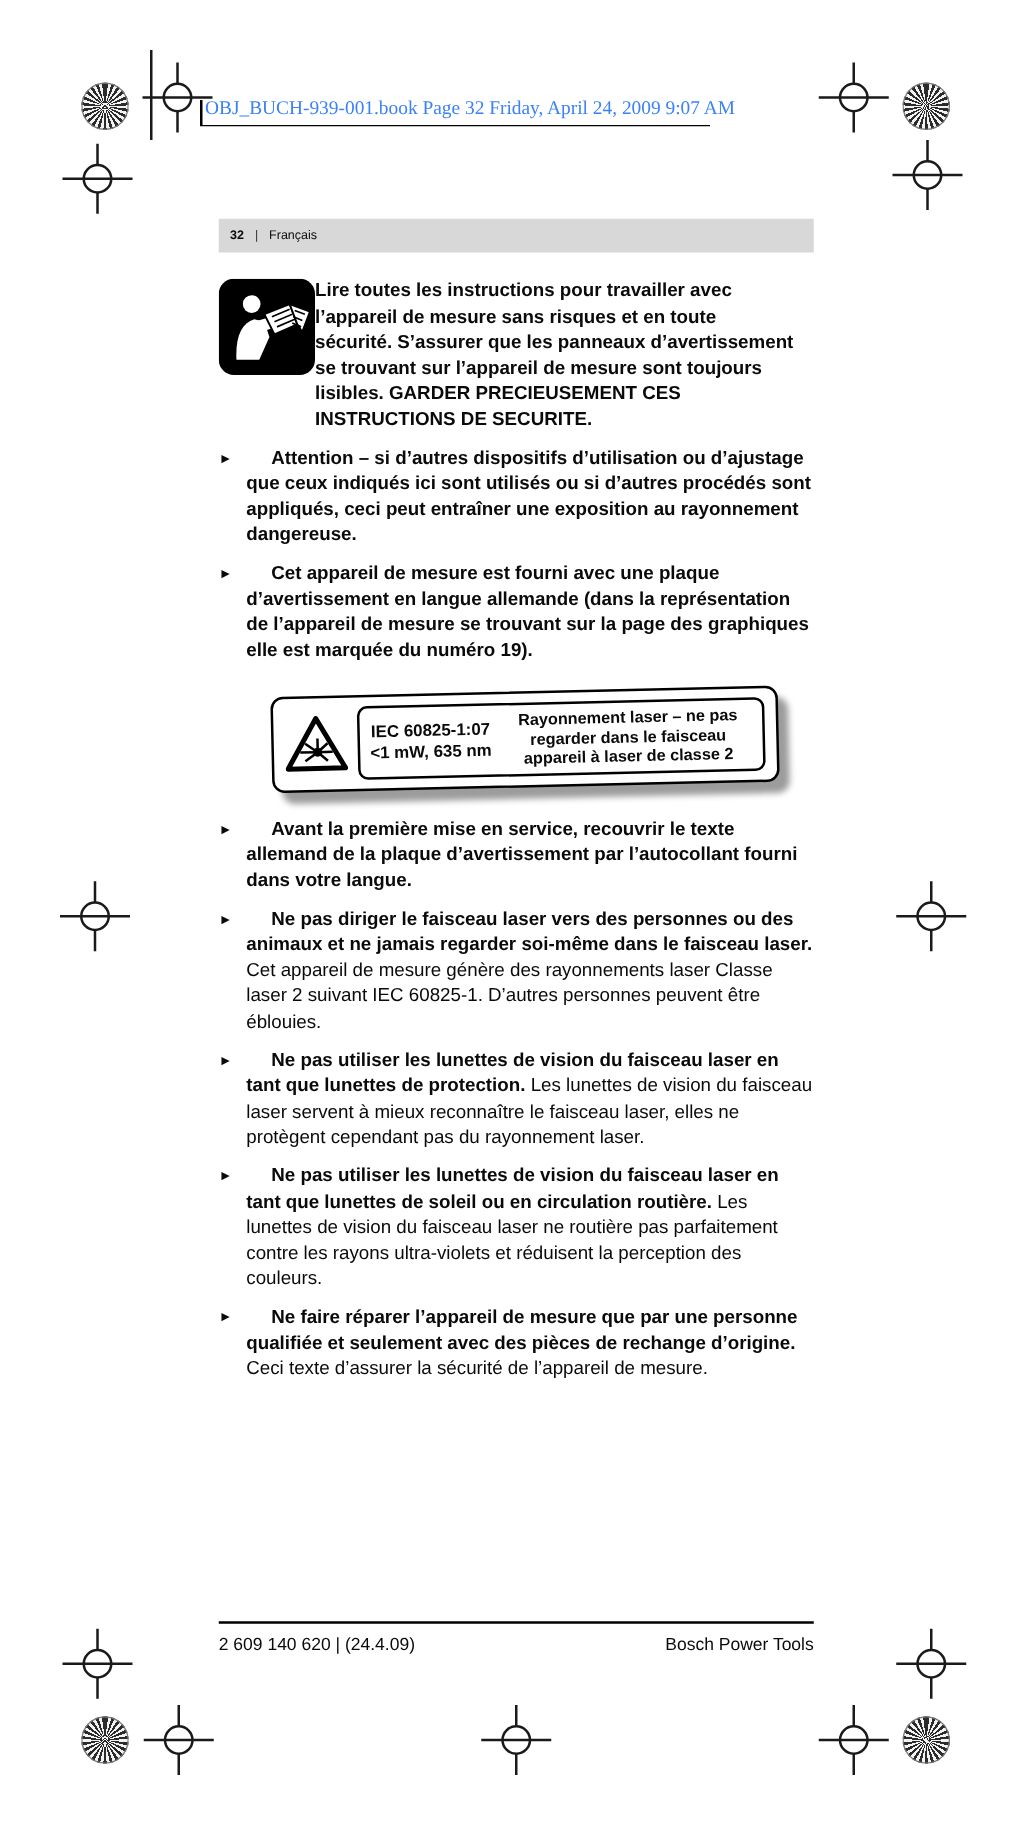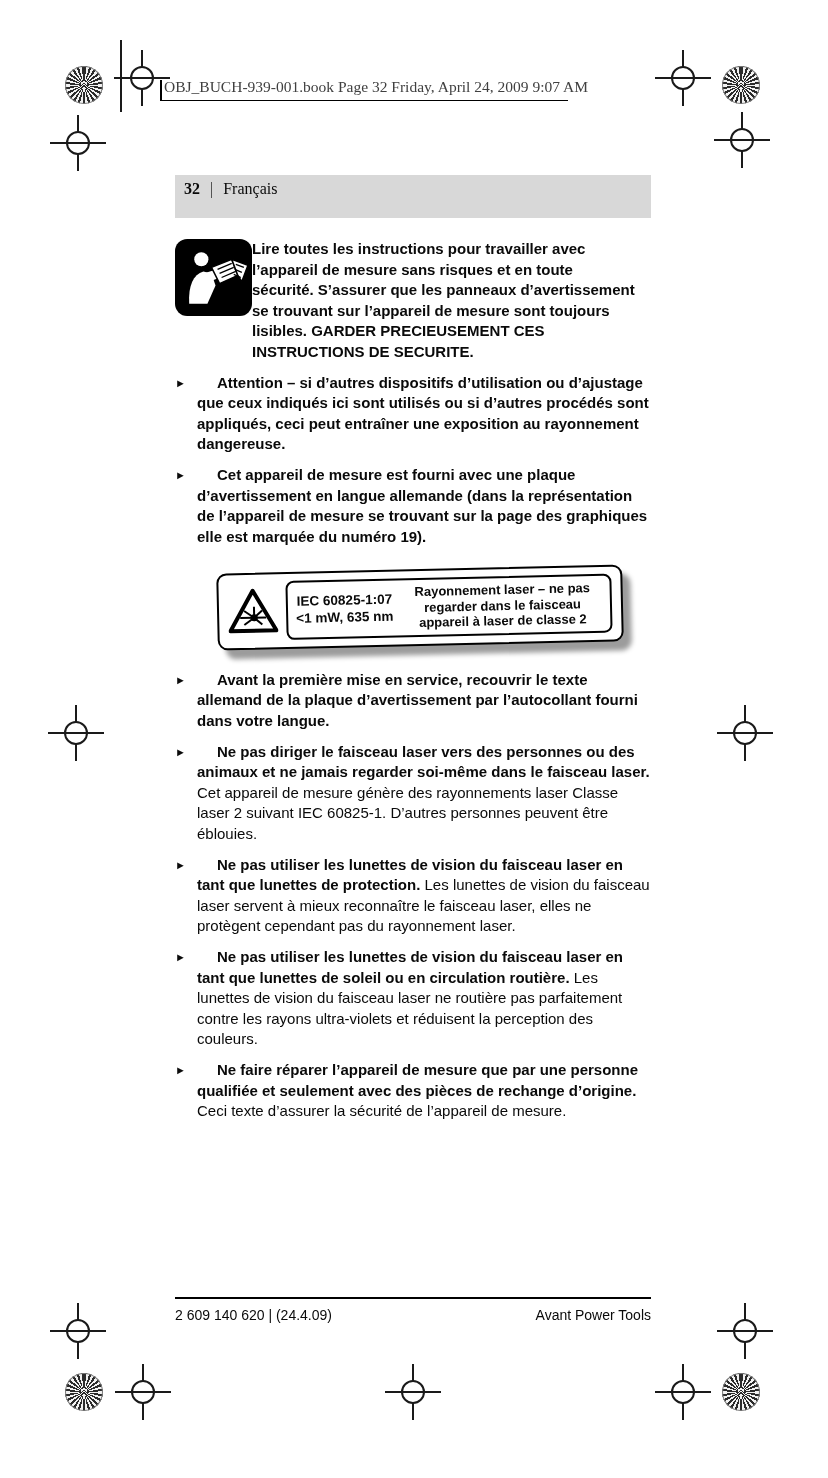--- a/index.html
+++ b/index.html
@@ -15,28 +15,28 @@
   .pinwheel{
     position:absolute;width:38px;height:38px;border-radius:50%;
     background:repeating-conic-gradient(#2b2b2b 0deg 8deg,#f2f2f2 8deg 16deg);
     box-shadow:0 0 0 1px #777 inset;
   }
   .vline{position:absolute;width:1.6px;background:#1a1a1a;}
 
   
   .print-header{
     position:absolute;left:164px;top:78px;
-    font-family:"Liberation Serif", serif;font-size:15.5px;color:#404040;white-space:nowrap;
+    font-family:"Liberation Serif", serif;font-size:15.5px;color:#3b82f6;white-space:nowrap;
   }
   .print-header-rule{position:absolute;left:160px;top:100px;width:408px;height:1.4px;background:#000;}
   .print-header-tick{position:absolute;left:160px;top:80px;width:1.6px;height:20px;background:#000;}
 
   
   .content{position:absolute;left:175px;top:175px;width:476px;}
-  .page-bar{background:#d8d8d8;height:43px;line-height:27px;padding-left:9px;font-size:16px;font-family:Liberation Serif, serif;}
+  .page-bar{background:#d8d8d8;height:27px;line-height:27px;padding-left:9px;font-size:10px;}
   .page-bar .num{font-weight:bold;}
   .page-bar .div{margin:0 6px;color:#333;}
   .title{margin-top:27px;font-size:24px;font-weight:bold;letter-spacing:0.2px;}
 
   .intro{display:flex;margin-top:21px;align-items:flex-start;}
   .intro-icon{width:77px;height:77px;flex:none;}
   .intro-text{font-weight:bold;font-size:15px;line-height:20.6px;width:386px;}
 
   .bullet{display:flex;margin-top:10px;}
   .bullet-marker{width:22px;flex:none;font-size:11px;padding-top:4px;}
@@ -190,17 +190,17 @@
       <span class="bullet-marker">►</span>
       <span class="bullet-body"><span class="b">Ne faire réparer l’appareil de mesure que par une personne qualifiée et seulement avec des pièces de rechange d’origine.</span><span> Ceci texte d’assurer la sécurité de l’appareil de mesure.</span></span>
     </div>
 
   </div>
 
   <div class="footer">
     <div class="footer-rule"></div>
     <div class="footer-row">
       <span>2 609 140 620 | (24.4.09)</span>
-      <span>Avant Power Tools</span>
+      <span>Bosch Power Tools</span>
     </div>
   </div>
 
 </div>
 
 </body></html>

